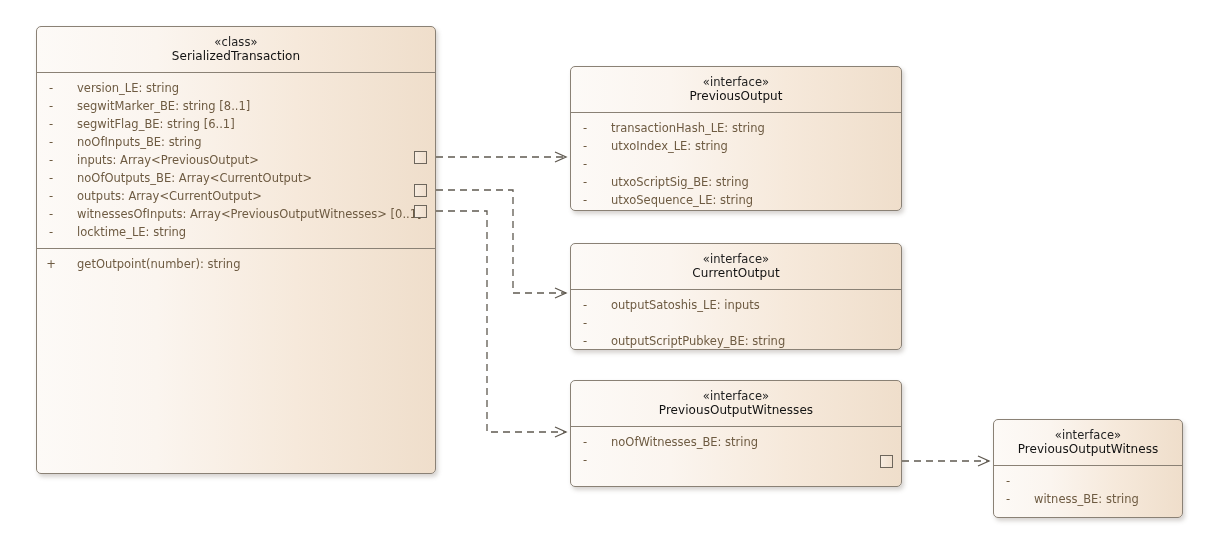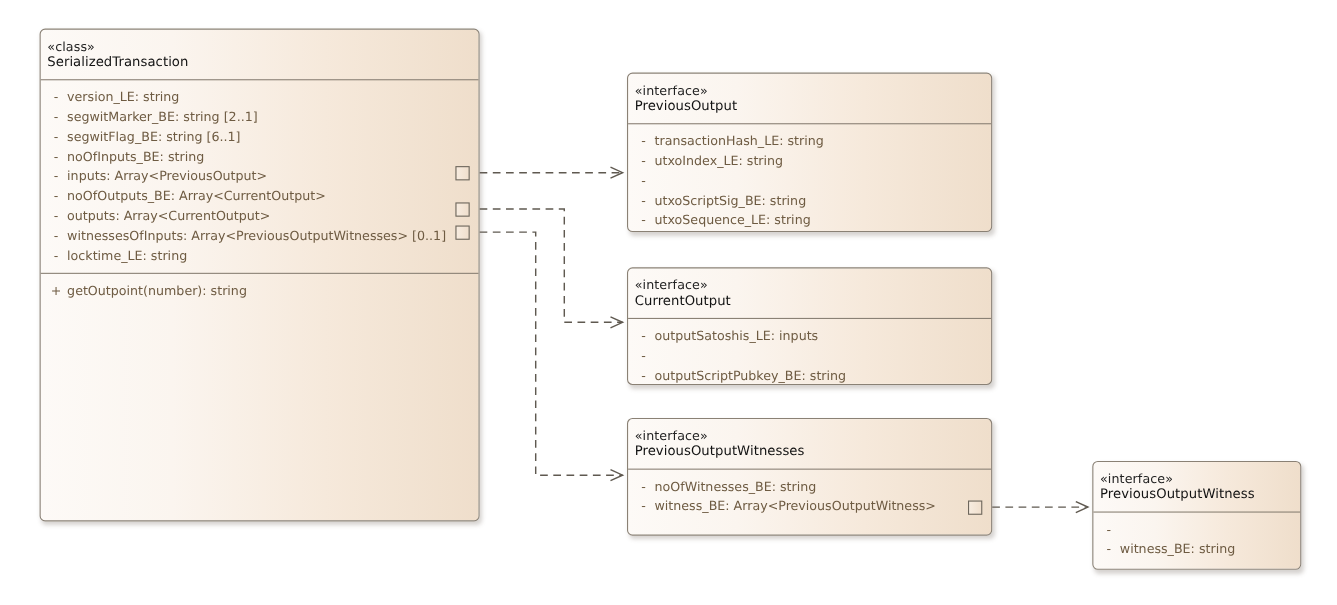--- a/index.html
+++ b/index.html
@@ -31,20 +31,21 @@
     box-sizing: border-box;
     border: 1px solid #8a8175;
     border-radius: 5px;
     background: linear-gradient(to right, #fdfaf7 0%, #fbf5ef 30%, #f6e9db 65%, #efdecb 100%);
     box-shadow: 2px 3px 4px rgba(120, 110, 100, 0.30);
     overflow: visible;
     z-index: 2;
   }
   .uml-header {
     padding: 8px 6px 8px 6px;
+    text-align: center;
     border-bottom: 1px solid #8a8175;
     line-height: 1.25;
   }
   .stereotype {
     display: block;
     font-size: 11.5px;
     color: #232323;
     letter-spacing: 0.1px;
   }
   .type-name {
@@ -70,21 +71,21 @@
   }
   .vis {
     display: inline-block;
     width: 12px;
     flex: 0 0 12px;
     text-align: center;
     margin-left: 8px;
     color: #6e5b42;
   }
   .member-text {
-    margin-left: 4px;
+    margin-left: 20px;
   }
   .port {
     position: absolute;
     width: 13px;
     height: 13px;
     box-sizing: border-box;
     border: 1.4px solid #6d665c;
     background: linear-gradient(to right, #f7ece0, #f0dfcd);
     z-index: 3;
   }
@@ -115,21 +116,21 @@
       <span class="stereotype">«class»</span>
       <span class="type-name">SerializedTransaction</span>
     </div>
     <div class="uml-section">
       <div class="member">
         <span class="vis">-</span>
         <span class="member-text">version_LE: string</span>
       </div>
       <div class="member">
         <span class="vis">-</span>
-        <span class="member-text">segwitMarker_BE: string [2..1]</span>
+        <span class="member-text">segwitMarker_BE: string [8..1]</span>
       </div>
       <div class="member">
         <span class="vis">-</span>
         <span class="member-text">segwitFlag_BE: string [6..1]</span>
       </div>
       <div class="member">
         <span class="vis">-</span>
         <span class="member-text">noOfInputs_BE: string</span>
       </div>
       <div class="member">
@@ -218,21 +219,20 @@
       <span class="stereotype">«interface»</span>
       <span class="type-name">PreviousOutputWitnesses</span>
     </div>
     <div class="uml-section">
       <div class="member">
         <span class="vis">-</span>
         <span class="member-text">noOfWitnesses_BE: string</span>
       </div>
       <div class="member">
         <span class="vis">-</span>
-        <span class="member-text">witness_BE: Array&lt;PreviousOutputWitness&gt;</span>
       </div>
     </div>
   </div>
 
   <div class="port" style="left:880px; top:455px;"></div>
 
   <div class="uml-box" style="left:993px; top:419px; width:190px; height:99px;">
     <div class="uml-header">
       <span class="stereotype">«interface»</span>
       <span class="type-name">PreviousOutputWitness</span>

